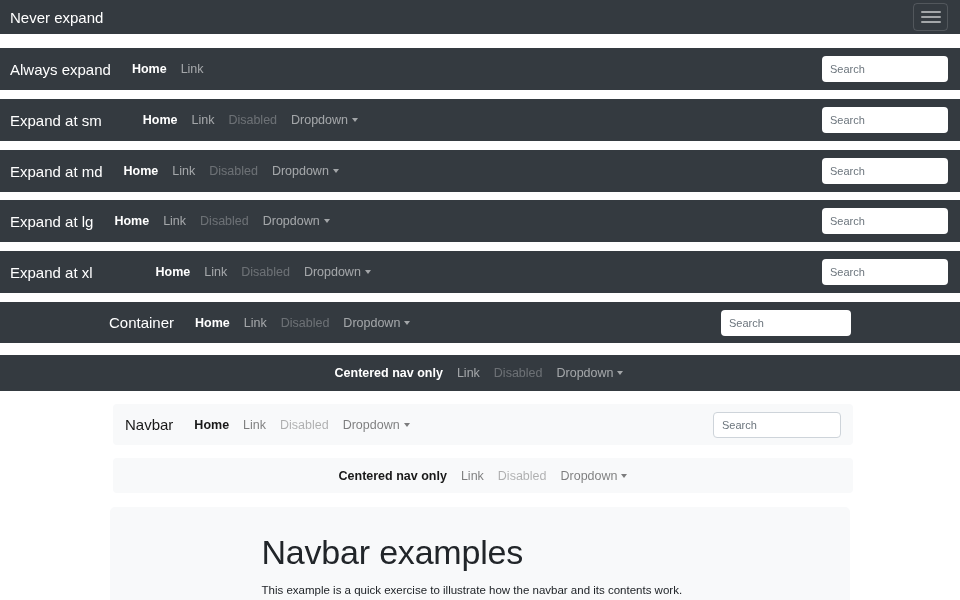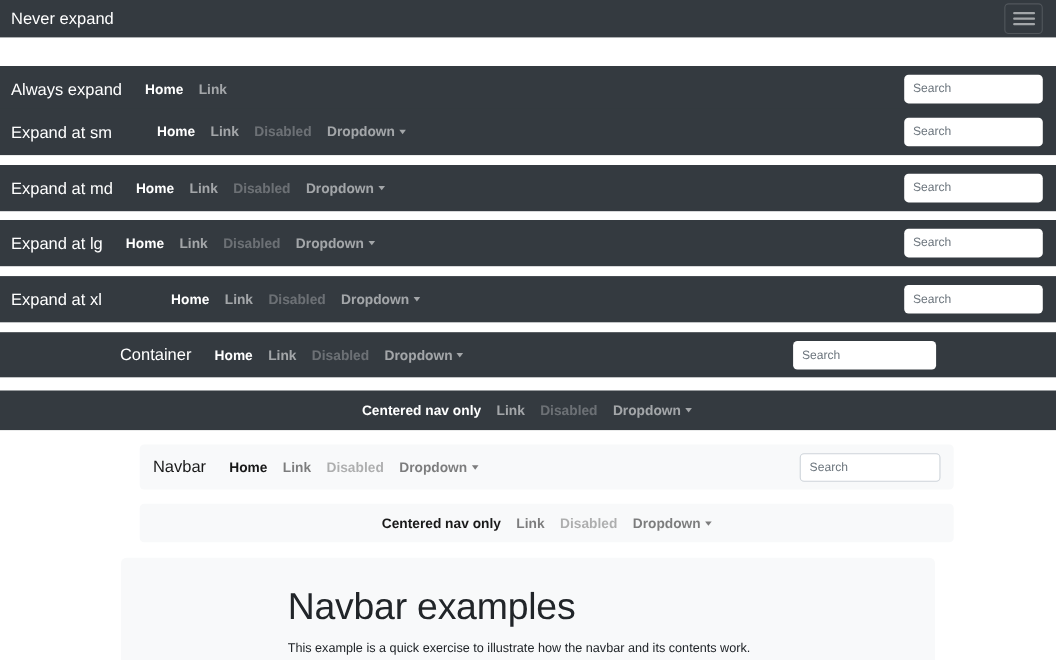--- a/index.html
+++ b/index.html
@@ -8,30 +8,30 @@
     position: relative;
     overflow: hidden;
     background: #ffffff;
     font-family: "Liberation Sans", sans-serif;
     -webkit-font-smoothing: antialiased;
   }
 
   
   .navbar { position: absolute; left: 0; width: 960px; display: flex; align-items: center; }
   .navbar.dark  { background: #343a40; padding: 0 12px 0 10px; }
-  .navbar.light { left: 127px; width: 740px; background: #f8f9fa; border-radius: 4px; padding: 0 12px; }
+  .navbar.light { left: 113px; width: 740px; background: #f8f9fa; border-radius: 4px; padding: 0 12px; }
 
   
   .brand { font-size: 15px; text-decoration: none; margin-right: 14px; white-space: nowrap; }
   .dark  .brand { color: #ffffff; }
   .light .brand { color: rgba(0,0,0,.9); }
 
   
   .nav { display: flex; }
-  .nav-link { font-size: 12.5px; padding: 0 7px; text-decoration: none; white-space: nowrap; font-weight: bold; }
+  .nav-link { font-size: 12.5px; padding: 0 7px; text-decoration: none; white-space: nowrap; }
   .dark  .nav-link.active   { color: #ffffff; font-weight: 700; }
   .dark  .nav-link.plain    { color: rgba(255,255,255,.55); }
   .dark  .nav-link.disabled { color: rgba(255,255,255,.28); }
   .light .nav-link.active   { color: rgba(0,0,0,.9); font-weight: 700; }
   .light .nav-link.plain    { color: rgba(0,0,0,.5); }
   .light .nav-link.disabled { color: rgba(0,0,0,.3); }
 
   .caret {
     display: inline-block;
     margin-left: 4px;
@@ -43,21 +43,21 @@
 
   
   .search { margin-left: auto; height: 26px; border-radius: 4px; font-size: 11px; padding: 0 8px;
             font-family: Liberation Sans, sans-serif; color: #0f172a; outline: none; }
   .search::placeholder { color: #6c757d; opacity: 1; }
   .dark  .search { width: 126px; border: none; background: #ffffff; }
   .light .search { width: 128px; border: 1px solid #ced4da; background: #ffffff; }
 
   
   #bar-never          { top: 0;   height: 34px; }
-  #bar-always         { top: 60px;  height: 42px; }
+  #bar-always         { top: 48px;  height: 42px; }
   #bar-sm             { top: 99px;  height: 42px; gap: 20px; }
   #bar-md             { top: 150px; height: 42px; }
   #bar-lg             { top: 200px; height: 42px; }
   #bar-xl             { top: 251px; height: 42px; gap: 42px; }
   #bar-container      { top: 302px; height: 41px; padding: 12px; }
   #bar-centered-dark  { top: 355px; height: 36px; justify-content: center; }
   #bar-light          { top: 404px; height: 41px; }
   #bar-centered-light { top: 458px; height: 35px; justify-content: center; }
 
   .inner-container { width: 742px; margin: 0 auto; height: 100%; display: flex; align-items: center; }

